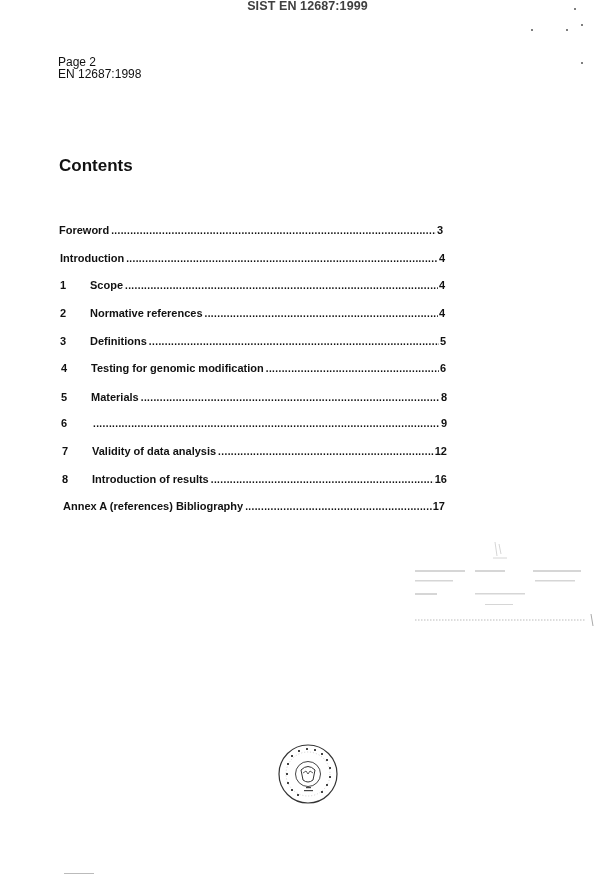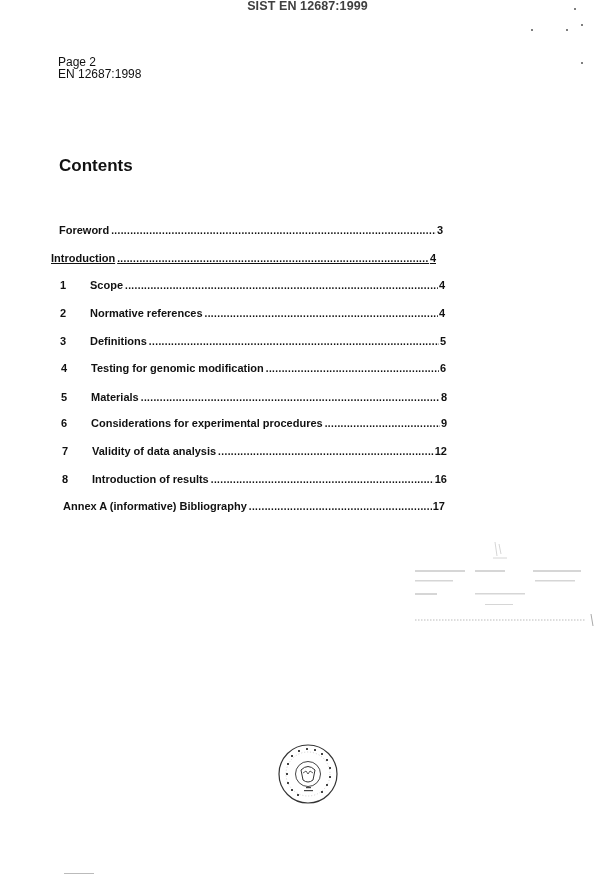--- a/index.html
+++ b/index.html
@@ -50,21 +50,21 @@
 </div>
 
 <div class="contents-title">Contents</div>
 
 <div class="toc-row" style="left:59px; top:224px; width:384px;text-align:center;">
   <span class="toc-label">Foreword</span>
   <span class="toc-leader"></span>
   <span class="toc-page">3</span>
 </div>
 
-<div class="toc-row" style="left:51px; top:252px; width:385px;text-decoration:underline;">
+<div class="toc-row" style="left:60px; top:252px; width:385px;">
   <span class="toc-label">Introduction</span>
   <span class="toc-leader"></span>
   <span class="toc-page">4</span>
 </div>
 
 <div class="toc-row" style="left:60px; top:279px; width:385px;">
   <span class="toc-num">1</span>
   <span class="toc-label">Scope</span>
   <span class="toc-leader"></span>
   <span class="toc-page">4</span>
@@ -93,41 +93,40 @@
 
 <div class="toc-row" style="left:61px; top:391px; width:386px;">
   <span class="toc-num">5</span>
   <span class="toc-label">Materials</span>
   <span class="toc-leader"></span>
   <span class="toc-page">8</span>
 </div>
 
 <div class="toc-row" style="left:61px; top:417px; width:386px;">
   <span class="toc-num">6</span>
-  <span class="toc-label">Considerations for experimental procedures</span>
   <span class="toc-leader"></span>
   <span class="toc-page">9</span>
 </div>
 
 <div class="toc-row" style="left:62px; top:445px; width:385px;">
   <span class="toc-num">7</span>
   <span class="toc-label">Validity of data analysis</span>
   <span class="toc-leader"></span>
   <span class="toc-page">12</span>
 </div>
 
 <div class="toc-row" style="left:62px; top:473px; width:385px;">
   <span class="toc-num">8</span>
   <span class="toc-label">Introduction of results</span>
   <span class="toc-leader"></span>
   <span class="toc-page">16</span>
 </div>
 
 <div class="toc-row" style="left:63px; top:500px; width:382px;">
-  <span class="toc-label">Annex A (informative) Bibliography</span>
+  <span class="toc-label">Annex A (references) Bibliography</span>
   <span class="toc-leader"></span>
   <span class="toc-page">17</span>
 </div>
 
 <div class="faint-block" style="left:415px; top:538px; width:185px; height:100px;">
   <svg width="185" height="100" viewBox="0 0 185 100">
     <path d="M80 4 L82 18 M84 6 L86 16 M78 20 L92 20" stroke="#ccc" stroke-width="0.8" fill="none"></path>
     <g fill="#d6d6d6">
       <rect x="0" y="32" width="50" height="2"></rect>
         <rect x="60" y="32" width="30" height="2"></rect>

